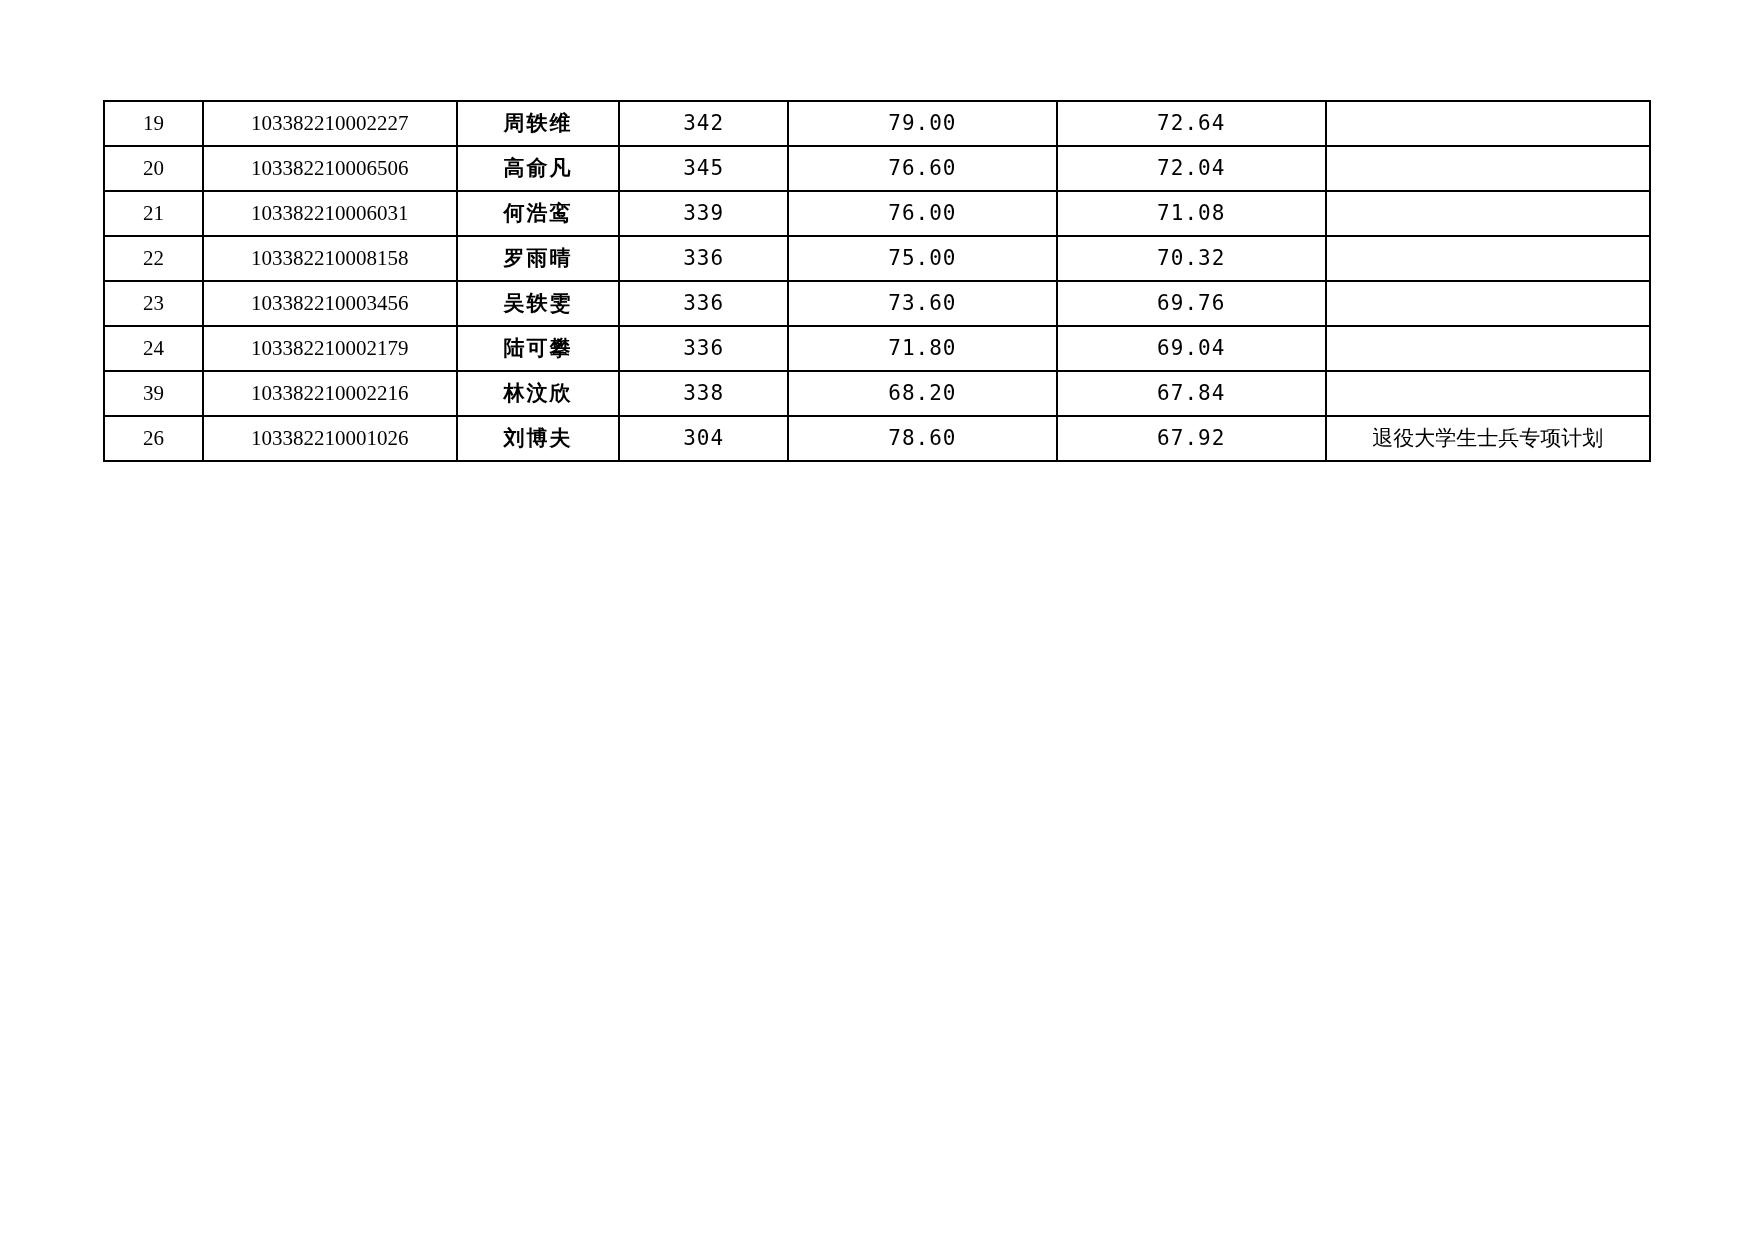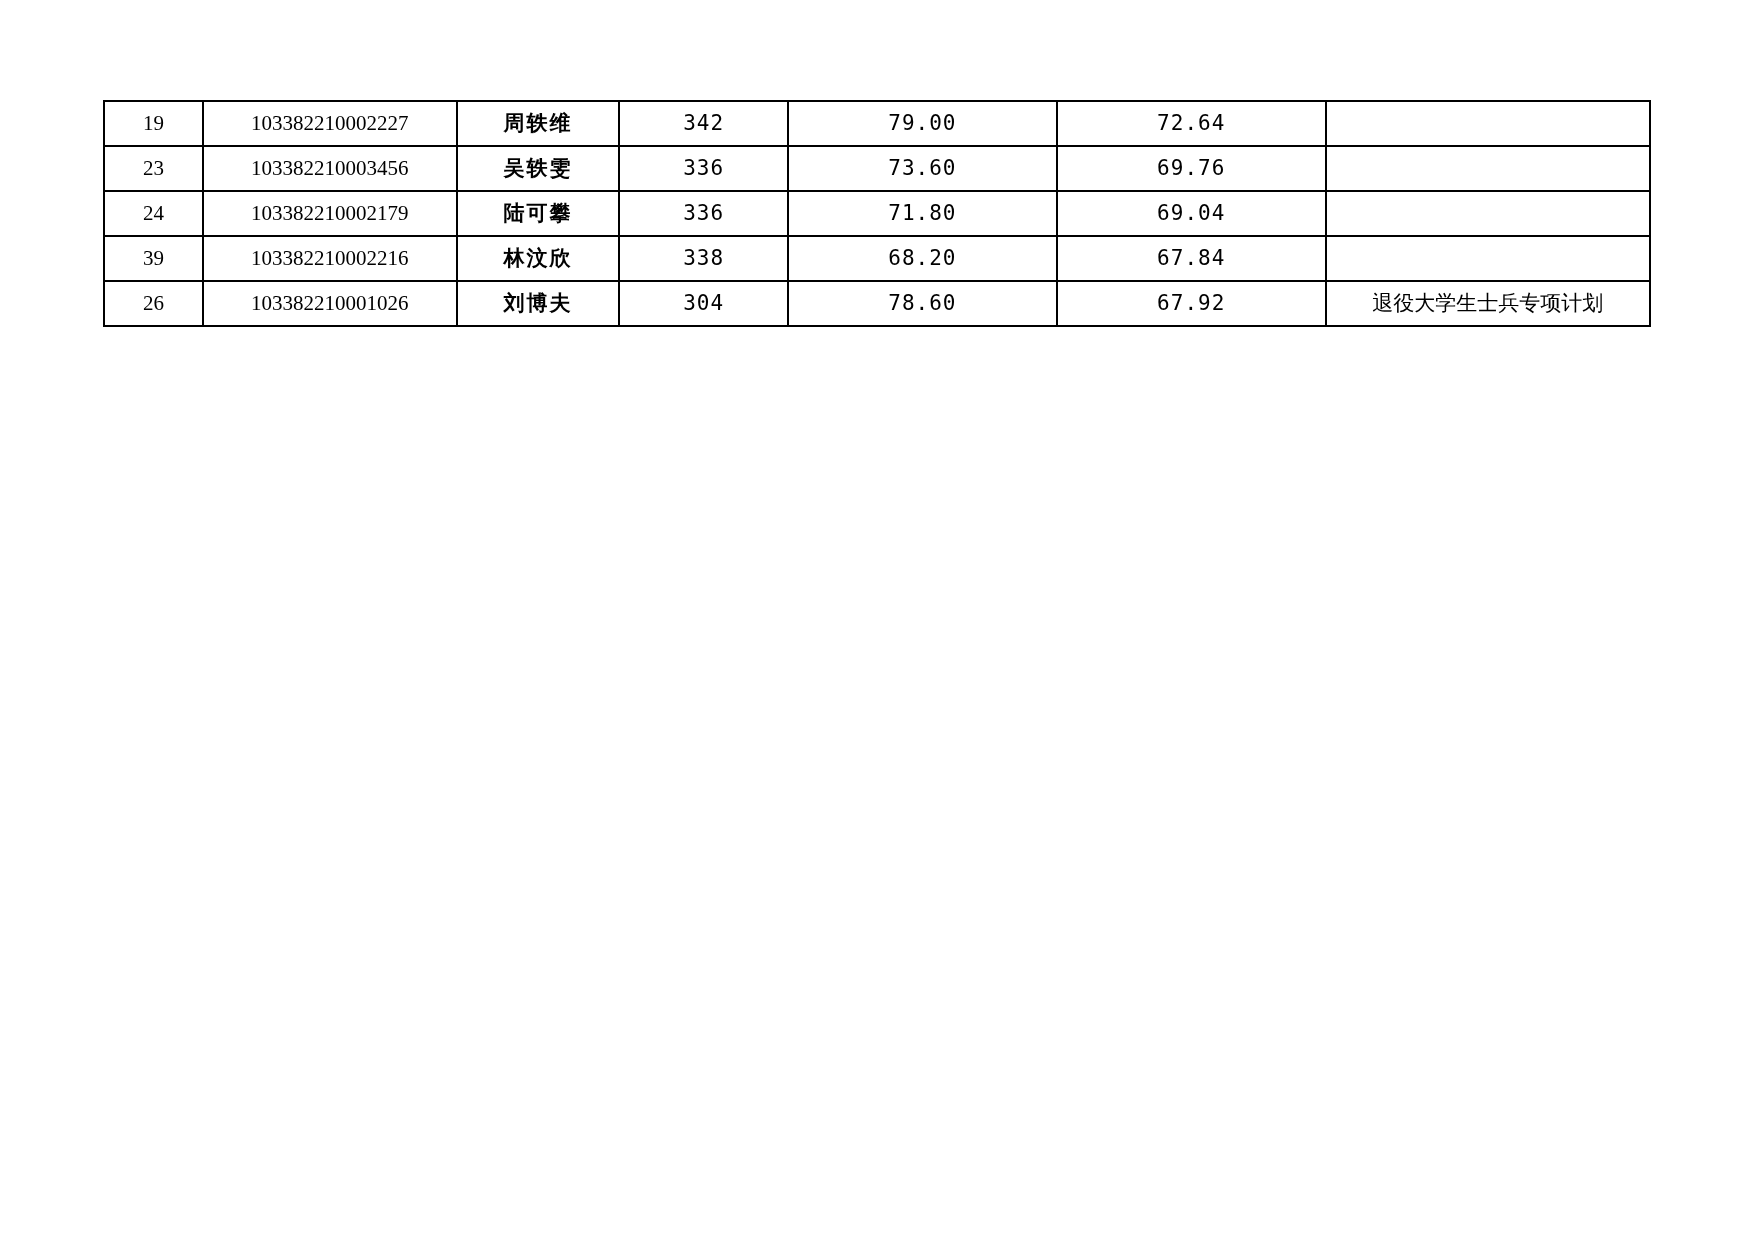--- a/index.html
+++ b/index.html
@@ -101,20 +101,47 @@
         <tr>
           <td class="idx">19</td>
           <td class="num">103382210002227</td>
           <td class="name">周轶维</td>
           <td class="sc">342</td>
           <td class="sc">79.00</td>
           <td class="sc">72.64</td>
           <td class="remark"></td>
         </tr>
         <tr>
+          <td class="idx">20</td>
+          <td class="num">103382210006506</td>
+          <td class="name">高俞凡</td>
+          <td class="sc">345</td>
+          <td class="sc">76.60</td>
+          <td class="sc">72.04</td>
+          <td class="remark"></td>
+        </tr>
+        <tr>
+          <td class="idx">21</td>
+          <td class="num">103382210006031</td>
+          <td class="name">何浩鸾</td>
+          <td class="sc">339</td>
+          <td class="sc">76.00</td>
+          <td class="sc">71.08</td>
+          <td class="remark"></td>
+        </tr>
+        <tr>
+          <td class="idx">22</td>
+          <td class="num">103382210008158</td>
+          <td class="name">罗雨晴</td>
+          <td class="sc">336</td>
+          <td class="sc">75.00</td>
+          <td class="sc">70.32</td>
+          <td class="remark"></td>
+        </tr>
+        <tr>
           <td class="idx">23</td>
           <td class="num">103382210003456</td>
           <td class="name">吴轶雯</td>
           <td class="sc">336</td>
           <td class="sc">73.60</td>
           <td class="sc">69.76</td>
           <td class="remark"></td>
         </tr>
         <tr>
           <td class="idx">24</td>

